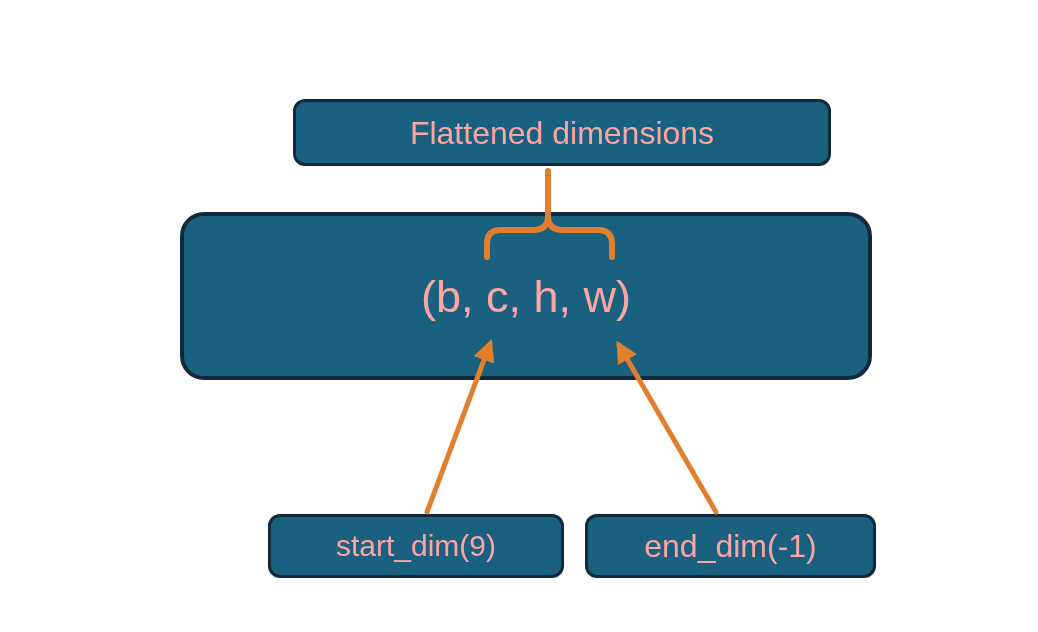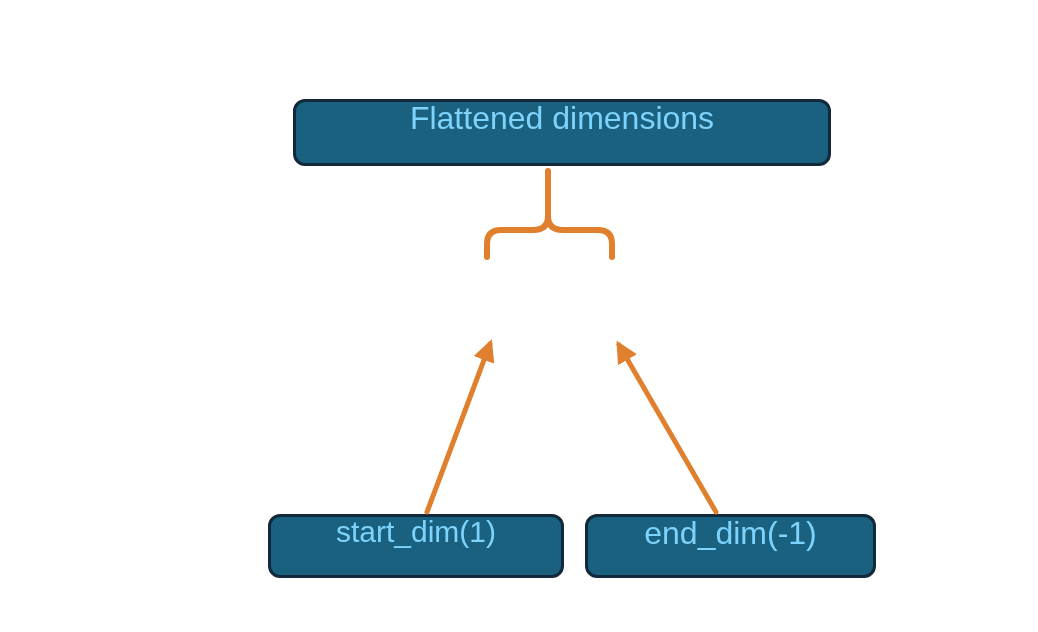--- a/index.html
+++ b/index.html
@@ -14,23 +14,23 @@
     height: 632px;
     background: #ffffff;
     overflow: hidden;
   }
   .node {
     position: absolute;
     background: #19617f;
     border: 3px solid #11293a;
     border-radius: 12px;
     display: flex;
-    align-items: flex-start;
+    align-items: center;
     justify-content: center;
-    color: #7dd3fc;
+    color: #fca5a5;
     box-sizing: border-box;
     text-align: center;
     line-height: 1;
   }
   .title-box {
     left: 293px;
     top: 99px;
     width: 538px;
     height: 67px;
     font-size: 32px;
@@ -69,23 +69,26 @@
 </style>
 </head>
 <body>
 
 <div class="canvas">
 
   <div class="node title-box">
     <span>Flattened dimensions</span>
   </div>
 
+  <div class="node tuple-box">
+    <span>(b, c, h, w)</span>
+  </div>
 
   <div class="node start-box">
-    <span>start_dim(1)</span>
+    <span>start_dim(9)</span>
   </div>
 
   <div class="node end-box">
     <span>end_dim(-1)</span>
   </div>
 
   <svg class="overlay" viewBox="0 0 1038 632" xmlns="http://www.w3.org/2000/svg">
     <defs>
       <marker id="arrowhead" markerWidth="4.4" markerHeight="4.4" refX="3.4" refY="2.2" orient="auto">
         <polygon points="0 0, 4.4 2.2, 0 4.4" fill="#e0802e"></polygon>

